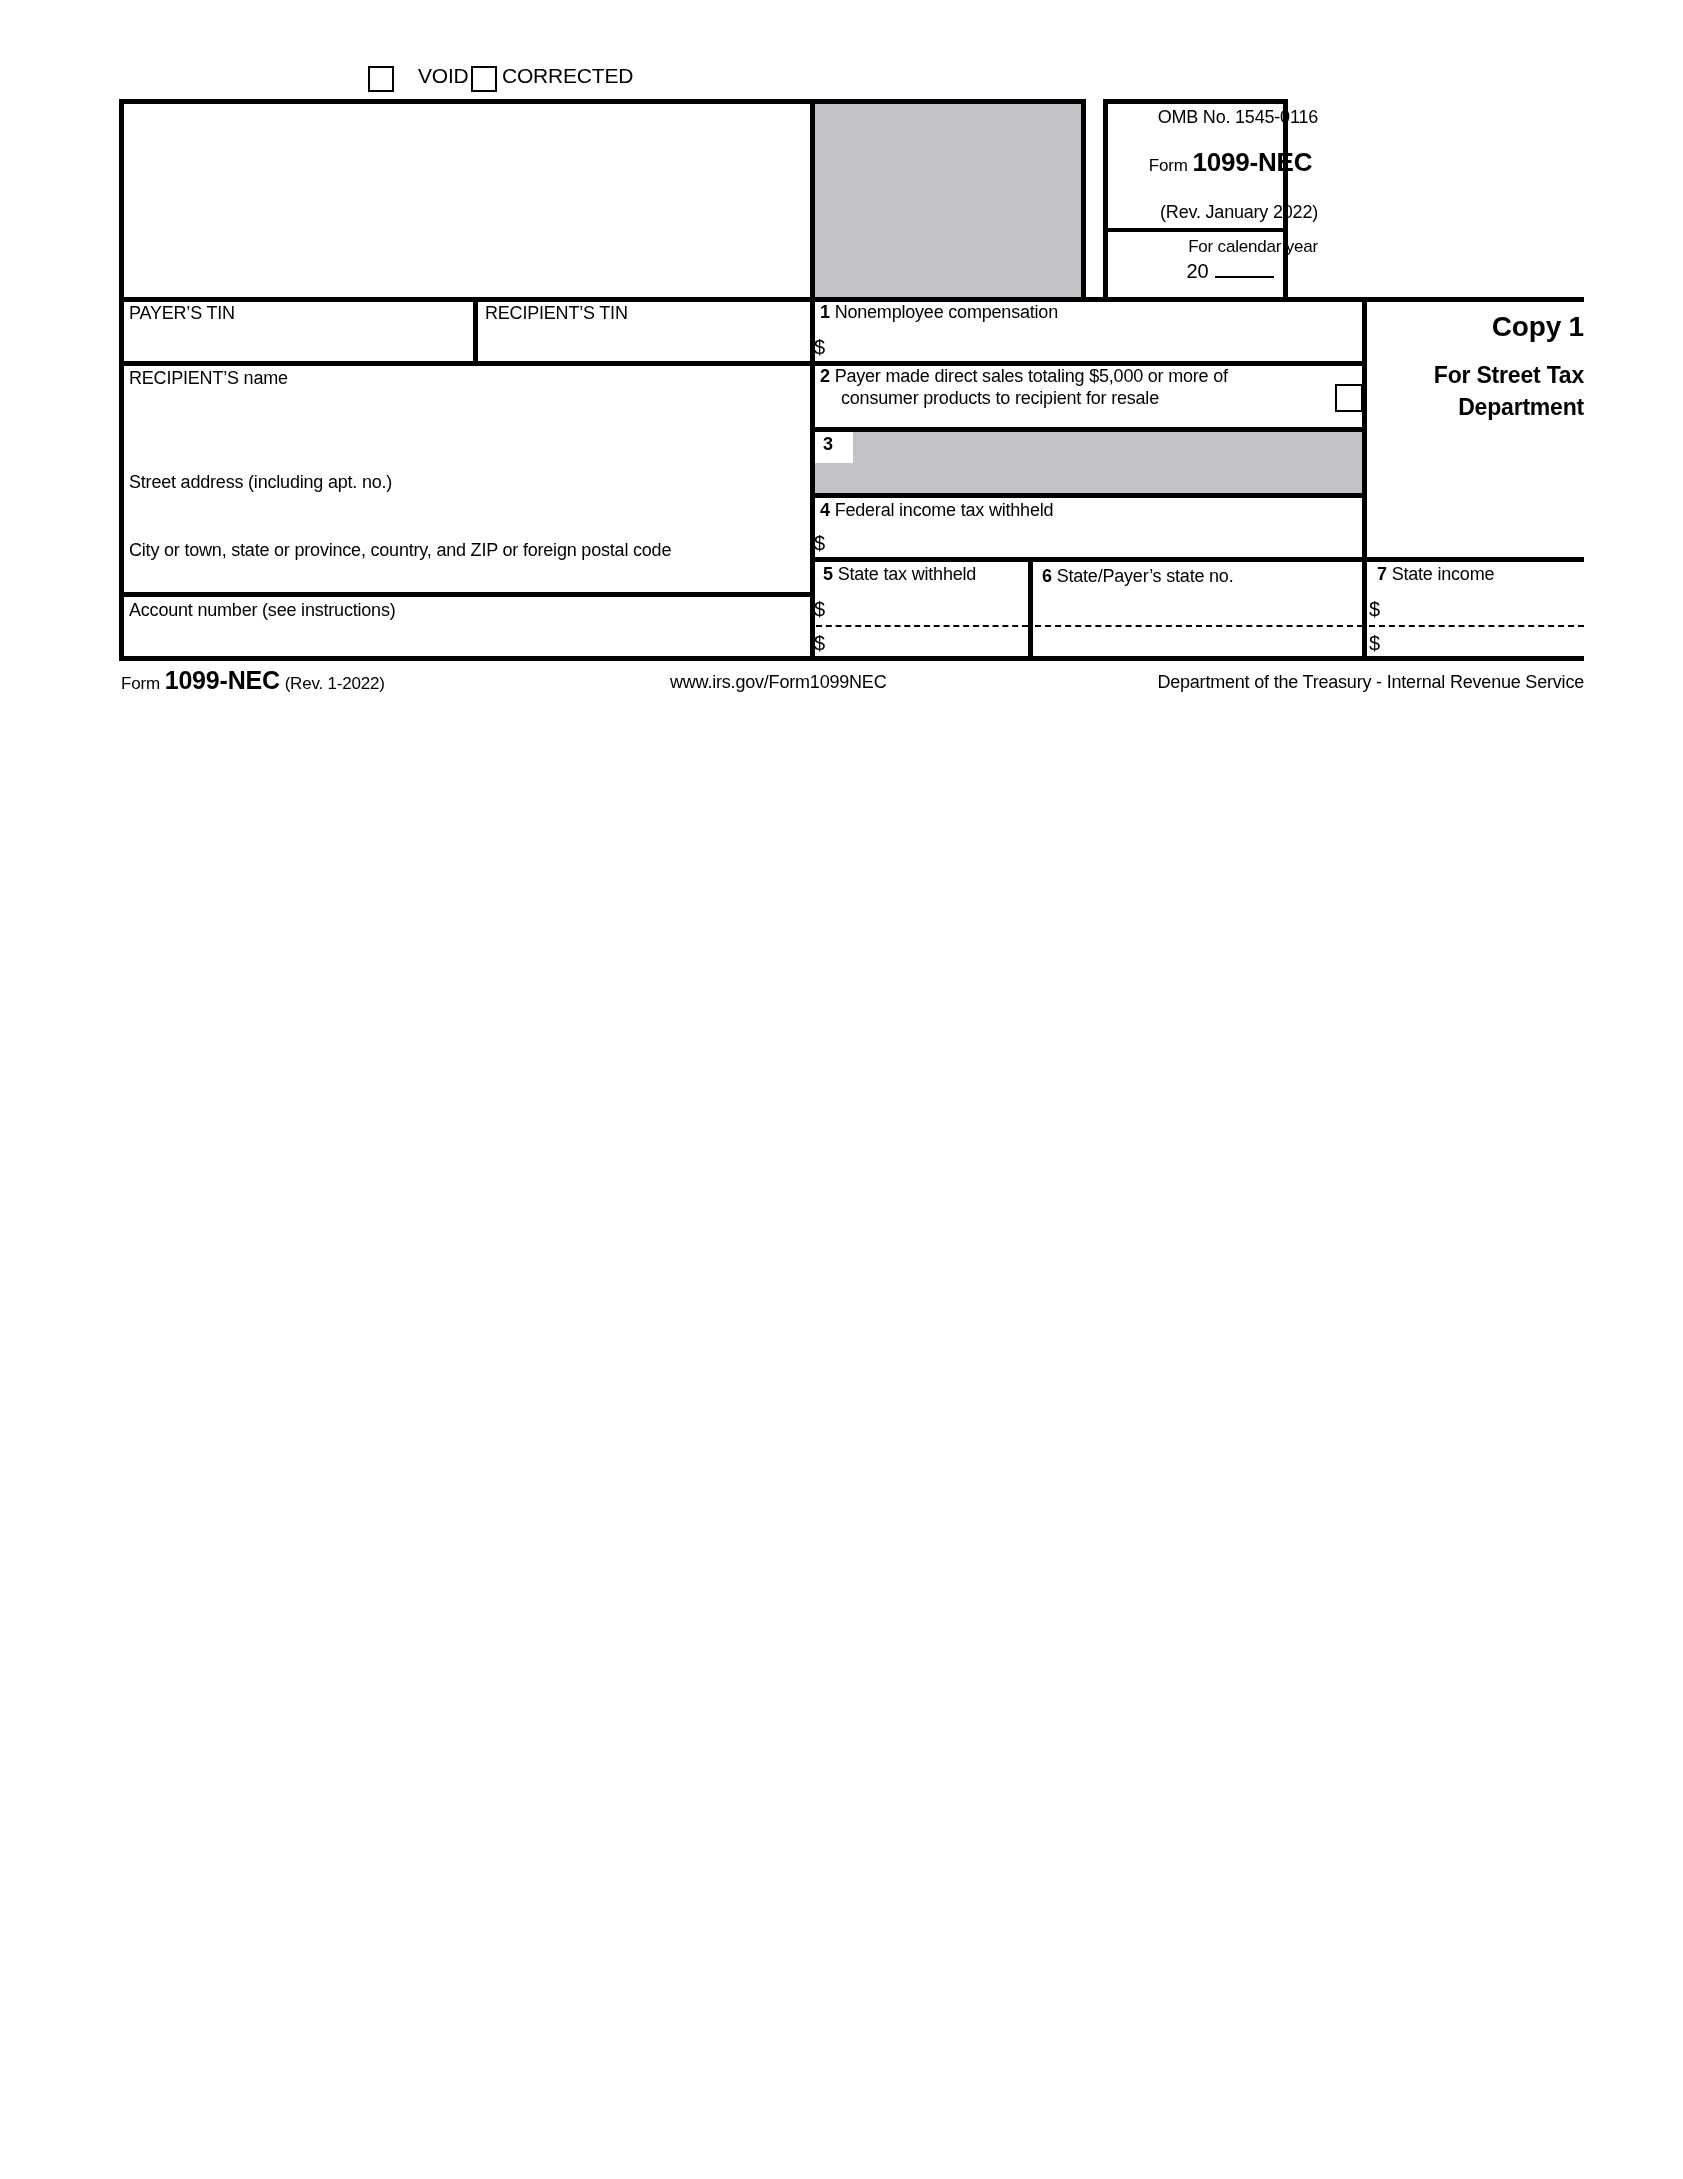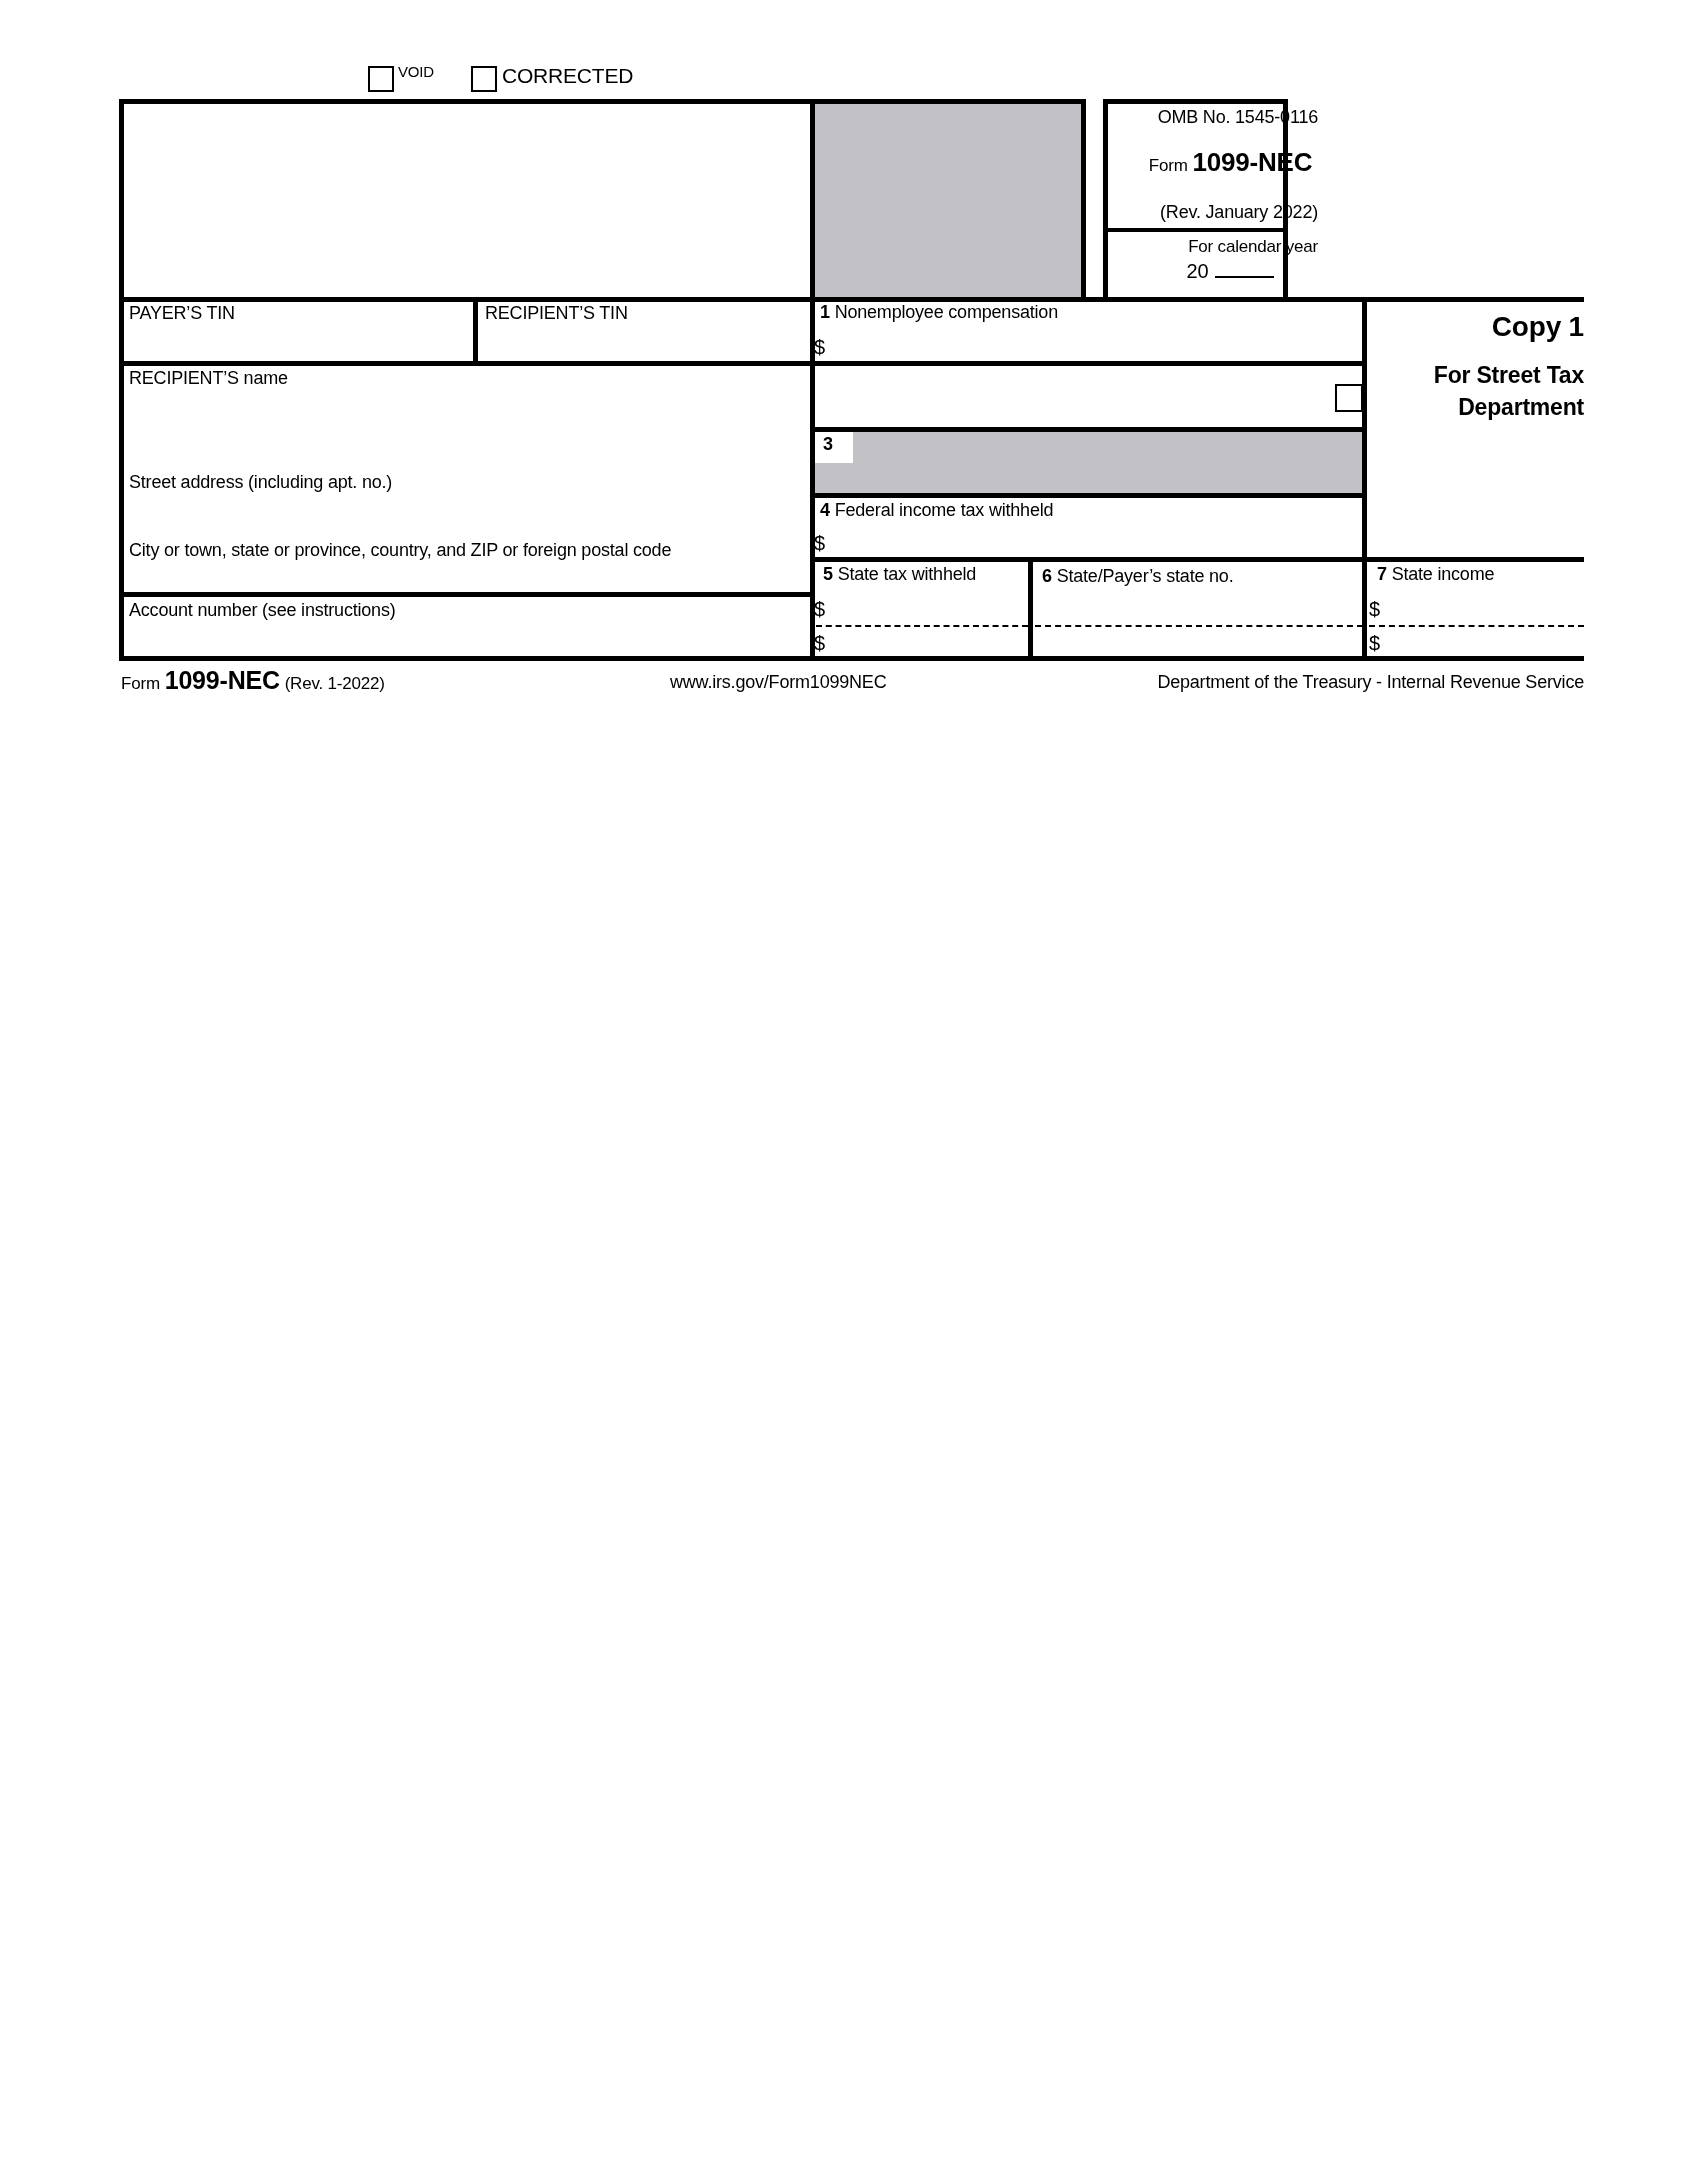--- a/index.html
+++ b/index.html
@@ -54,21 +54,21 @@
   <div class="line" style="left:810px;top:493px;width:557px;height:5px;"></div>
   <div class="line" style="left:810px;top:557px;width:774px;height:5px;"></div>
   <div class="line" style="left:119px;top:592px;width:696px;height:5px;"></div>
   <div class="line" style="left:119px;top:656px;width:1465px;height:5px;"></div>
 
   <div class="dashed" style="left:816px;top:625px;width:212px;"></div>
   <div class="dashed" style="left:1035px;top:625px;width:328px;"></div>
   <div class="dashed" style="left:1369px;top:625px;width:215px;"></div>
 
   <div class="cb" style="left:368px;top:66px;width:22px;height:22px;"></div>
-  <div class="txt" style="left:398px;top:63px;font-size:15px;">VOID</div>
+  <div class="txt" style="left:418px;top:63px;font-size:21px;">VOID</div>
   <div class="cb" style="left:471px;top:66px;width:22px;height:22px;"></div>
   <div class="txt" style="left:502px;top:63px;font-size:21px;">CORRECTED</div>
 
   <div class="field" style="left:124px;top:150px;width:683px;height:144px;"></div>
 
   <div class="txt center" style="left:1108px;top:107px;width:175px;">OMB No. 1545-0116</div>
   <div class="txt center baseline" style="left:1108px;top:147px;width:175px;justify-content:center;">
     <span style="font-size:17px;">Form</span>&nbsp;<span class="b" style="font-size:26px;">1099-NEC</span>
   </div>
   <div class="txt center" style="left:1108px;top:202px;width:175px;font-size:18px;">(Rev. January 2022)</div>
@@ -98,20 +98,24 @@
 
   <div class="txt" style="left:129px;top:368px;">RECIPIENT’S name</div>
   <div class="field" style="left:127px;top:394px;width:678px;height:74px;"></div>
   <div class="txt" style="left:129px;top:472px;">Street address (including apt. no.)</div>
   <div class="field" style="left:127px;top:497px;width:678px;height:40px;"></div>
   <div class="txt" style="left:129px;top:540px;">City or town, state or province, country, and ZIP or foreign postal code</div>
   <div class="field" style="left:127px;top:564px;width:678px;height:26px;"></div>
   <div class="txt" style="left:129px;top:600px;">Account number (see instructions)</div>
   <div class="field" style="left:127px;top:624px;width:678px;height:30px;"></div>
 
+  <div class="txt wrap" style="left:820px;top:365px;width:475px;white-space:normal;line-height:22px;">
+    <div><span class="b">2</span> <span>Payer made direct sales totaling $5,000 or more of</span></div>
+    <div style="padding-left:21px;">consumer products to recipient for resale</div>
+  </div>
   <div class="cb" style="left:1335px;top:384px;width:24px;height:24px;"></div>
 
   <div class="txt b" style="left:823px;top:434px;">3</div>
 
   <div class="txt" style="left:820px;top:500px;">
     <span class="b">4</span> <span>Federal income tax withheld</span>
   </div>
   <div class="txt dollar" style="left:814px;top:531px;">$</div>
   <div class="field" style="left:834px;top:528px;width:525px;height:28px;"></div>
 

